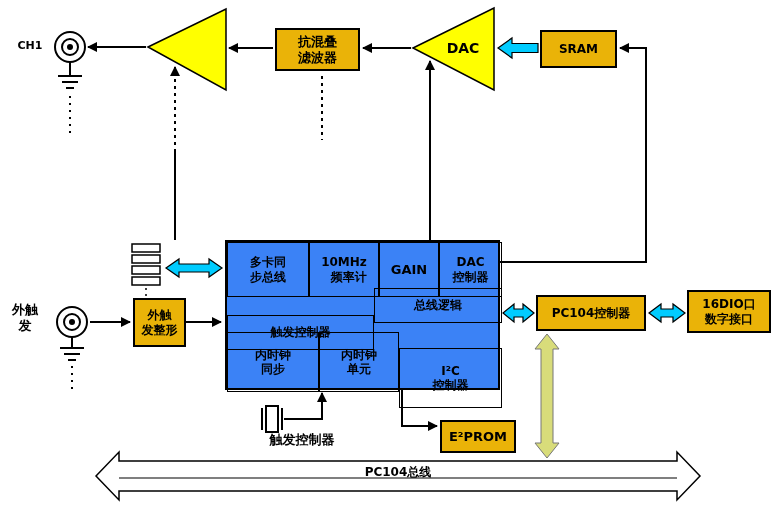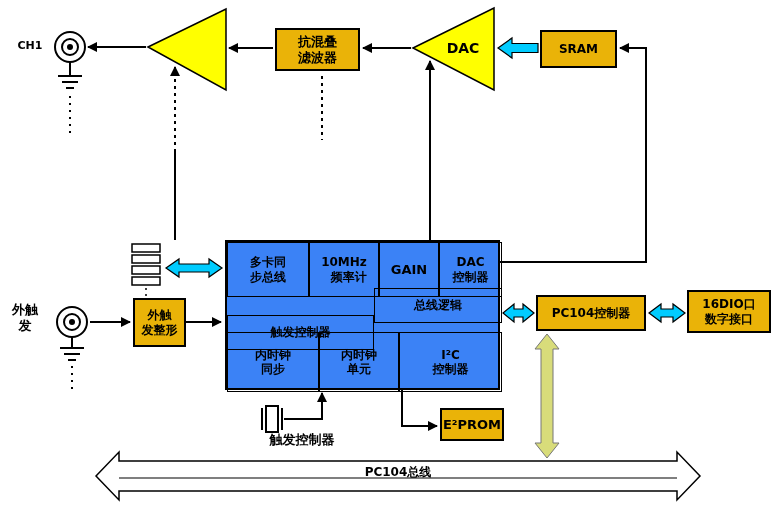--- a/index.html
+++ b/index.html
@@ -123,33 +123,33 @@
   <div class="lbl" style="left:328px;top:461px;width:140px;height:22px;font-size:12px;z-index:4;">PC104总线</div>
 
   <div class="cyanbox" style="left:275px;top:28px;width:85px;height:43px;">抗混叠
 滤波器</div>
   <div class="cyanbox" style="left:540px;top:30px;width:77px;height:38px;font-size:12px;">SRAM</div>
   <div class="cyanbox" style="left:133px;top:298px;width:53px;height:49px;font-size:12px;">外触
 发整形</div>
   <div class="cyanbox" style="left:536px;top:295px;width:110px;height:36px;font-size:12px;">PC104控制器</div>
   <div class="cyanbox" style="left:687px;top:290px;width:84px;height:43px;font-size:12px;">16DIO口
 数字接口</div>
-  <div class="cyanbox" style="left:440px;top:408px;width:64px;height:33px;font-size:13px;">E²PROM</div>
+  <div class="cyanbox" style="left:440px;top:420px;width:76px;height:33px;font-size:13px;">E²PROM</div>
 
   <div id="fpga" style="left:225px;top:240px;width:275px;height:150px;">
     <div class="cell" style="left:0;top:0;width:82px;height:55px;">多卡同
 步总线</div>
     <div class="cell" style="left:82px;top:0;width:70px;height:55px;text-align:right;">10MHz
 频率计</div>
     <div class="cell" style="left:152px;top:0;width:60px;height:55px;font-size:13px;">GAIN</div>
     <div class="cell" style="left:212px;top:0;width:63px;height:55px;">DAC
 控制器</div>
     <div class="cell" style="left:0;top:55px;width:147px;height:35px;margin-top:18px;">触发控制器</div>
     <div class="cell" style="left:147px;top:46px;width:128px;height:35px;">总线逻辑</div>
     <div class="cell" style="left:0;top:90px;width:92px;height:60px;">内时钟
 同步</div>
     <div class="cell" style="left:92px;top:90px;width:80px;height:60px;">内时钟
 单元</div>
-    <div class="cell" style="left:172px;top:90px;width:103px;height:60px;">I²C
+    <div class="cell" style="left:172px;top:106px;width:103px;height:60px;">I²C
 控制器</div>
   </div>
 
 </div>
 
 </body></html>

